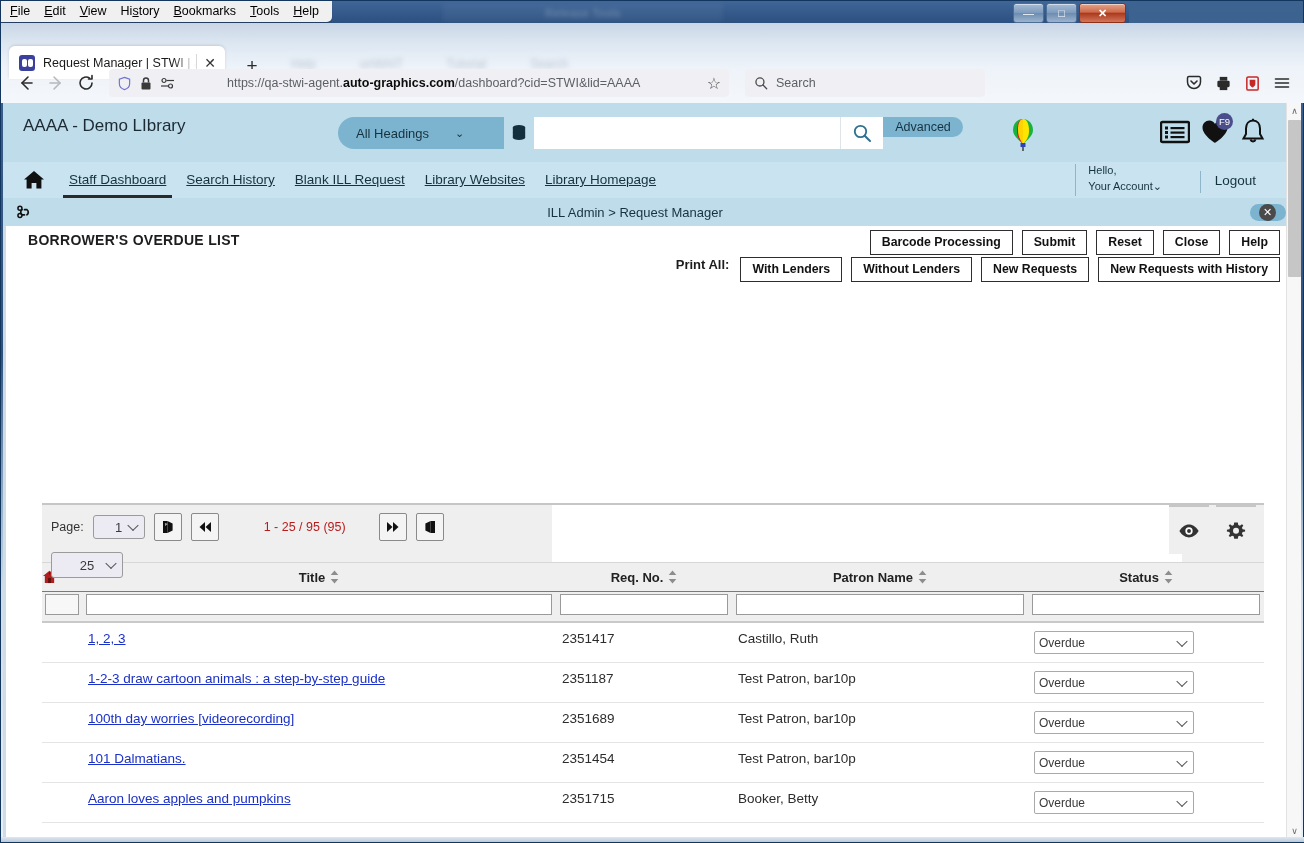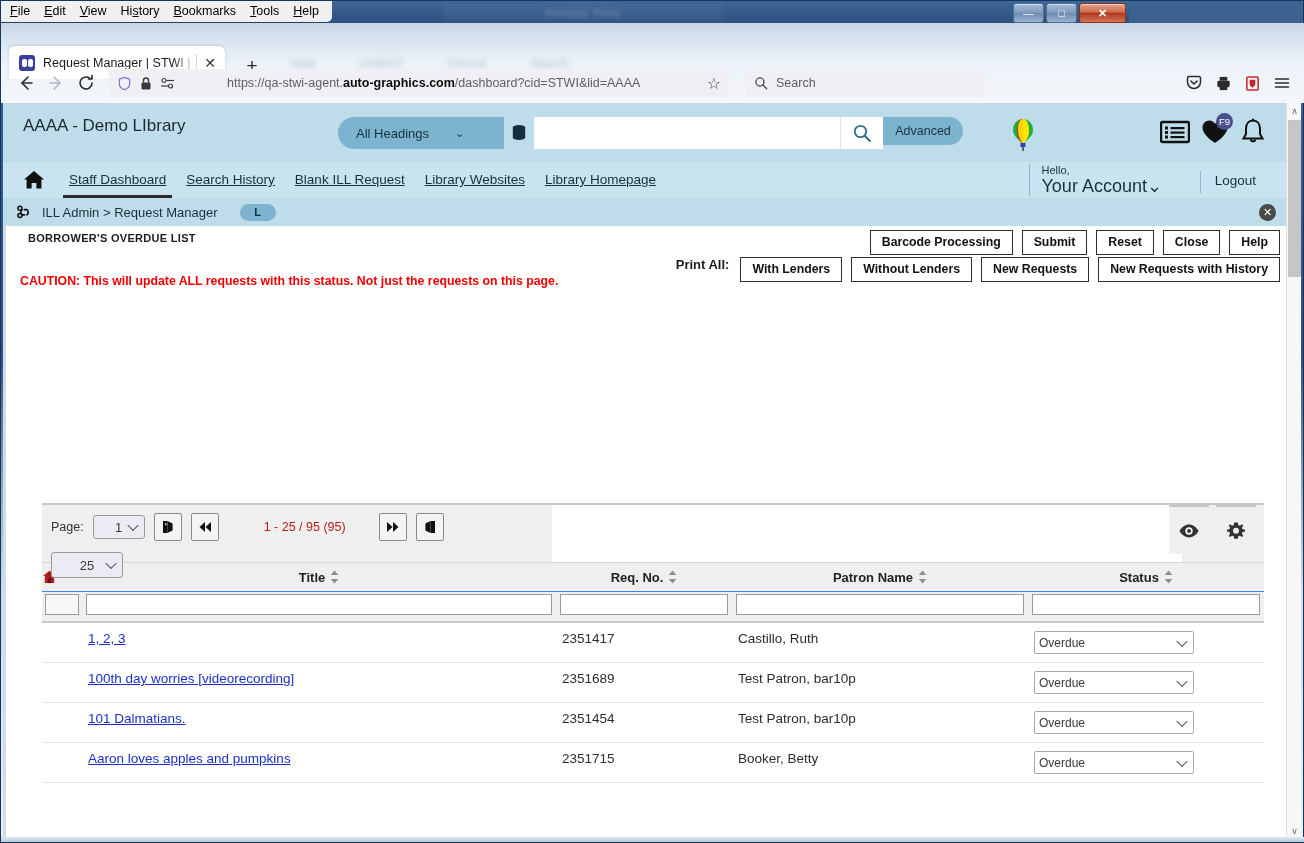--- a/index.html
+++ b/index.html
@@ -283,21 +283,21 @@
   }
   #search-go {
     width: 42px; height: 32px;
     display: flex; align-items: center; justify-content: center;
     border-left: 1px solid #dfe4e8;
     color: #2e6f92;
   }
   #adv-btn {
     position: absolute;
     left: 880px; top: 13px;
-    width: 80px; height: 28px;
+    width: 80px; height: 20px;
     background: #7cb4d0;
     border-radius: 0 16px 16px 0;
     display: flex; align-items: center; justify-content: center;
     font-size: 12.5px;
     color: #16323f;
   }
   #balloon-icon {
     position: absolute;
     left: 1006px; top: 14px;
     width: 28px; height: 32px;
@@ -346,39 +346,40 @@
     background: #2a2a2a;
   }
   #account-block {
     position: absolute;
     right: 124px; top: 2px;
     padding-left: 12px;
     border-left: 1px solid #8fb5c8;
     height: 32px;
   }
   #hello-text { font-size: 11px; color: #16323f; line-height: 13px; }
-  #account-text { font-size: 18px; color: #16323f; line-height: 18px; }
+  #account-text { font-size: 11px; color: #16323f; line-height: 18px; }
   #logout-block {
     position: absolute;
     right: 30px; top: 9px;
     padding-left: 14px;
     border-left: 1px solid #8fb5c8;
     height: 22px;
   }
   #logout-text { font-size: 13.5px; color: #16323f; }
 
   
   #breadcrumb-bar {
     position: relative;
     height: 28px;
     background: #bfdceb;
     display: flex;
     align-items: center;
     padding-left: 12px;
     gap: 8px;
+    justify-content: space-between;
   }
   #crumb-text { font-size: 13px; color: #16323f; }
   #crumb-badge {
     width: 36px; height: 17px;
     background: #7cb4d0;
     border-radius: 9px;
     display: flex; align-items: center; justify-content: center;
     font-size: 11px; font-weight: bold; color: #12303d;
     margin-left: 14px;
   }
@@ -397,21 +398,21 @@
   #body-panel {
     position: relative;
     background: #fff;
     height: 614px;
     border-left: 3px solid #cfdce6;
   }
 
   #panel-title {
     position: absolute;
     left: 22px; top: 6px;
-    font-size: 11px;
+    font-size: 14px;
     font-weight: bold;
     color: #1d1d1d;
     letter-spacing: .3px;
   }
   #caution-text {
     position: absolute;
     left: 14px; top: 48px;
     width: 560px;
     font-size: 12.3px;
     font-weight: bold;
@@ -873,21 +874,20 @@
             </svg>
         </span>
         <span id="crumb-text">ILL Admin &gt; Request Manager</span>
         <span id="crumb-badge">L</span>
         <span id="crumb-close">✕</span>
       </div>
 
       <div id="body-panel">
 
         <div id="panel-title">BORROWER'S OVERDUE LIST</div>
-        <div id="caution-text">CAUTION: This will update ALL requests with this status. Not just the requests on this page.</div>
 
         <div id="btnrow-1">
           <button class="appbtn">Barcode Processing</button>
           <button class="appbtn">Submit</button>
           <button class="appbtn">Reset</button>
           <button class="appbtn">Close</button>
           <button class="appbtn">Help</button>
         </div>
 
         <div id="btnrow-2">
@@ -1054,20 +1054,27 @@
             <tbody id="grid-body">
                 <tr>
                   <td class="datacell"></td>
                   <td class="datacell c-title"><a href="#">1, 2, 3</a></td>
                   <td class="datacell c-req">2351417</td>
                   <td class="datacell c-patron">Castillo, Ruth</td>
                   <td class="datacell c-status"><span class="selwrap rowsel" style="display: inline-block;"><select class="nativesel"><option>Overdue</option></select></span></td>
                 </tr>
                 <tr>
                   <td class="datacell"></td>
+                  <td class="datacell c-title"><a href="#">1-2-3 draw cartoon animals : a step-by-step guide</a></td>
+                  <td class="datacell c-req">2351187</td>
+                  <td class="datacell c-patron">Test Patron, bar10p</td>
+                  <td class="datacell c-status"><span class="selwrap rowsel" style="display: inline-block;"><select class="nativesel"><option>Overdue</option></select></span></td>
+                </tr>
+                <tr>
+                  <td class="datacell"></td>
                   <td class="datacell c-title"><a href="#">100th day worries [videorecording]</a></td>
                   <td class="datacell c-req">2351689</td>
                   <td class="datacell c-patron">Test Patron, bar10p</td>
                   <td class="datacell c-status"><span class="selwrap rowsel" style="display: inline-block;"><select class="nativesel"><option>Overdue</option></select></span></td>
                 </tr>
                 <tr>
                   <td class="datacell"></td>
                   <td class="datacell c-title"><a href="#">101 Dalmatians.</a></td>
                   <td class="datacell c-req">2351454</td>
                   <td class="datacell c-patron">Test Patron, bar10p</td>

